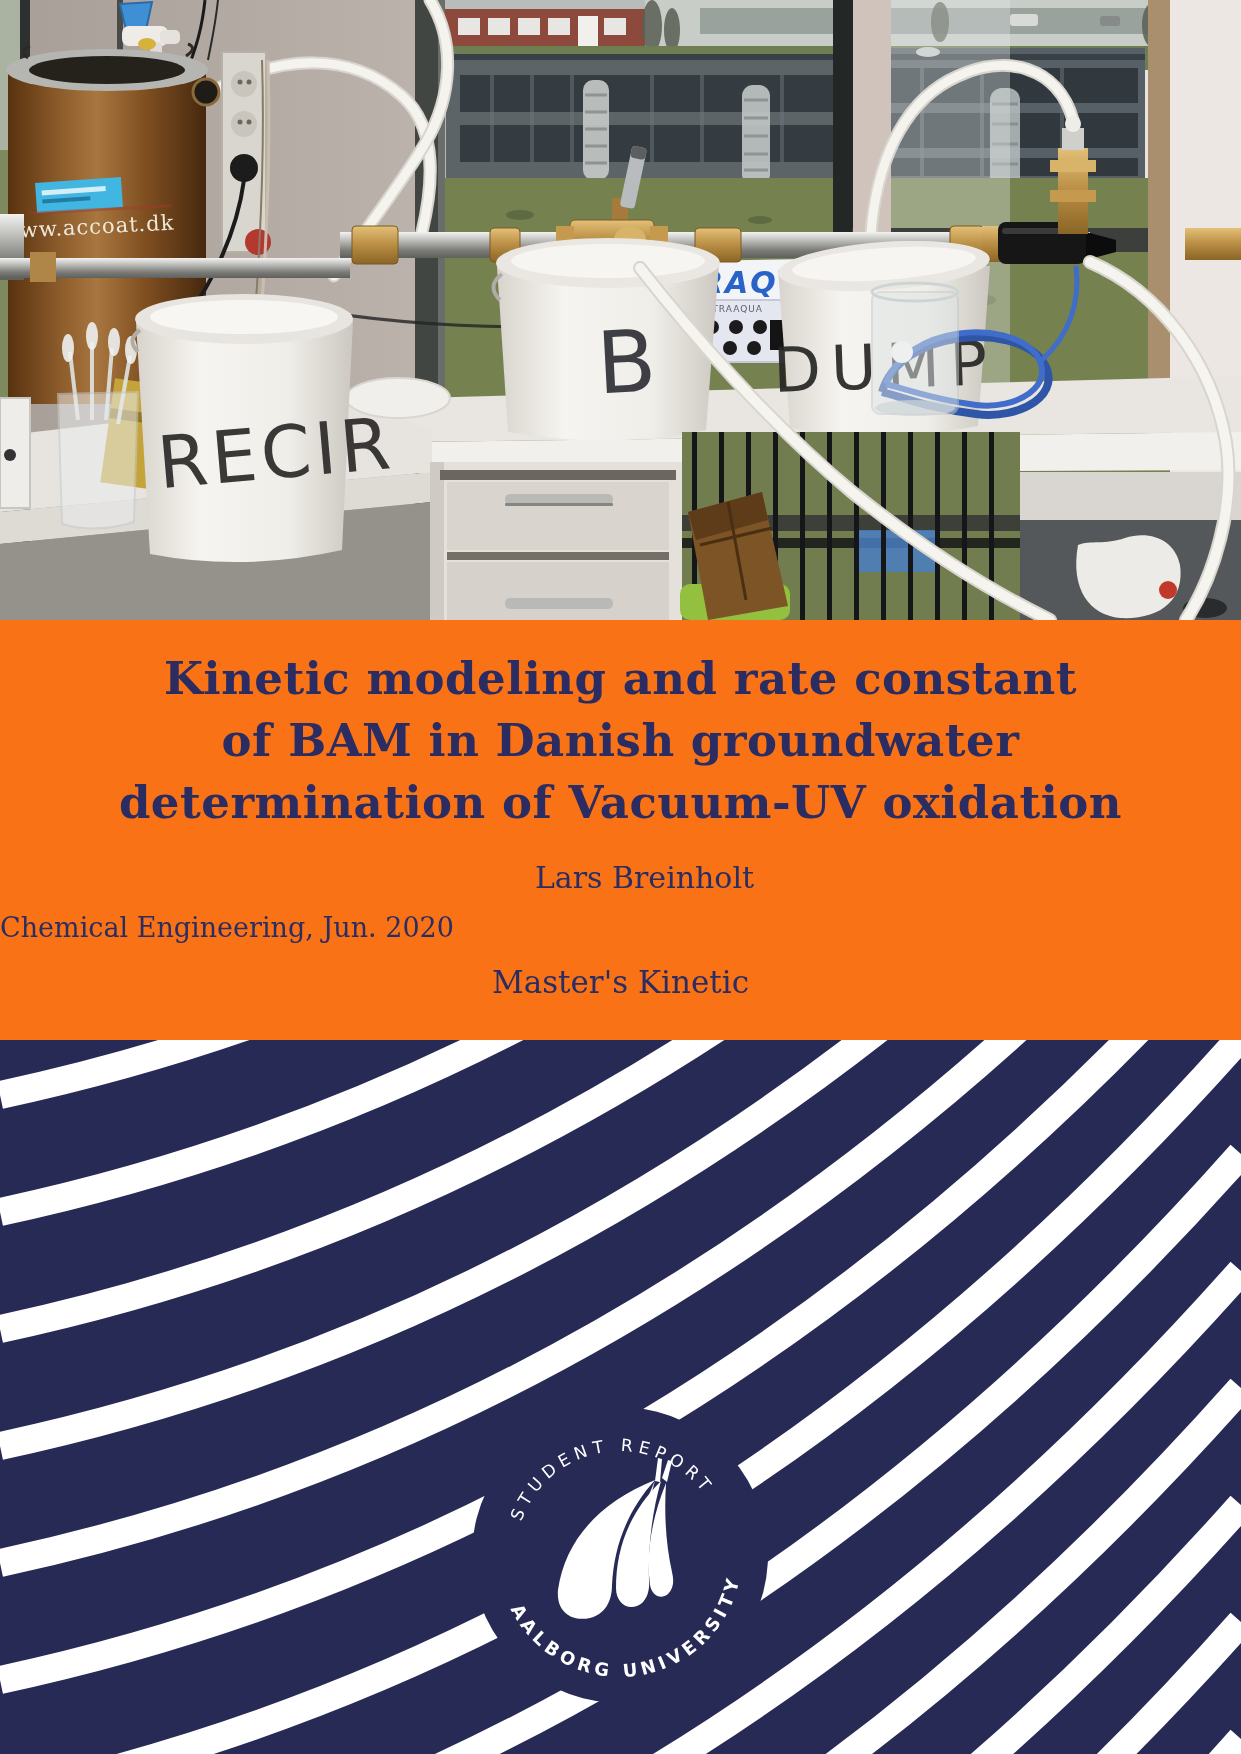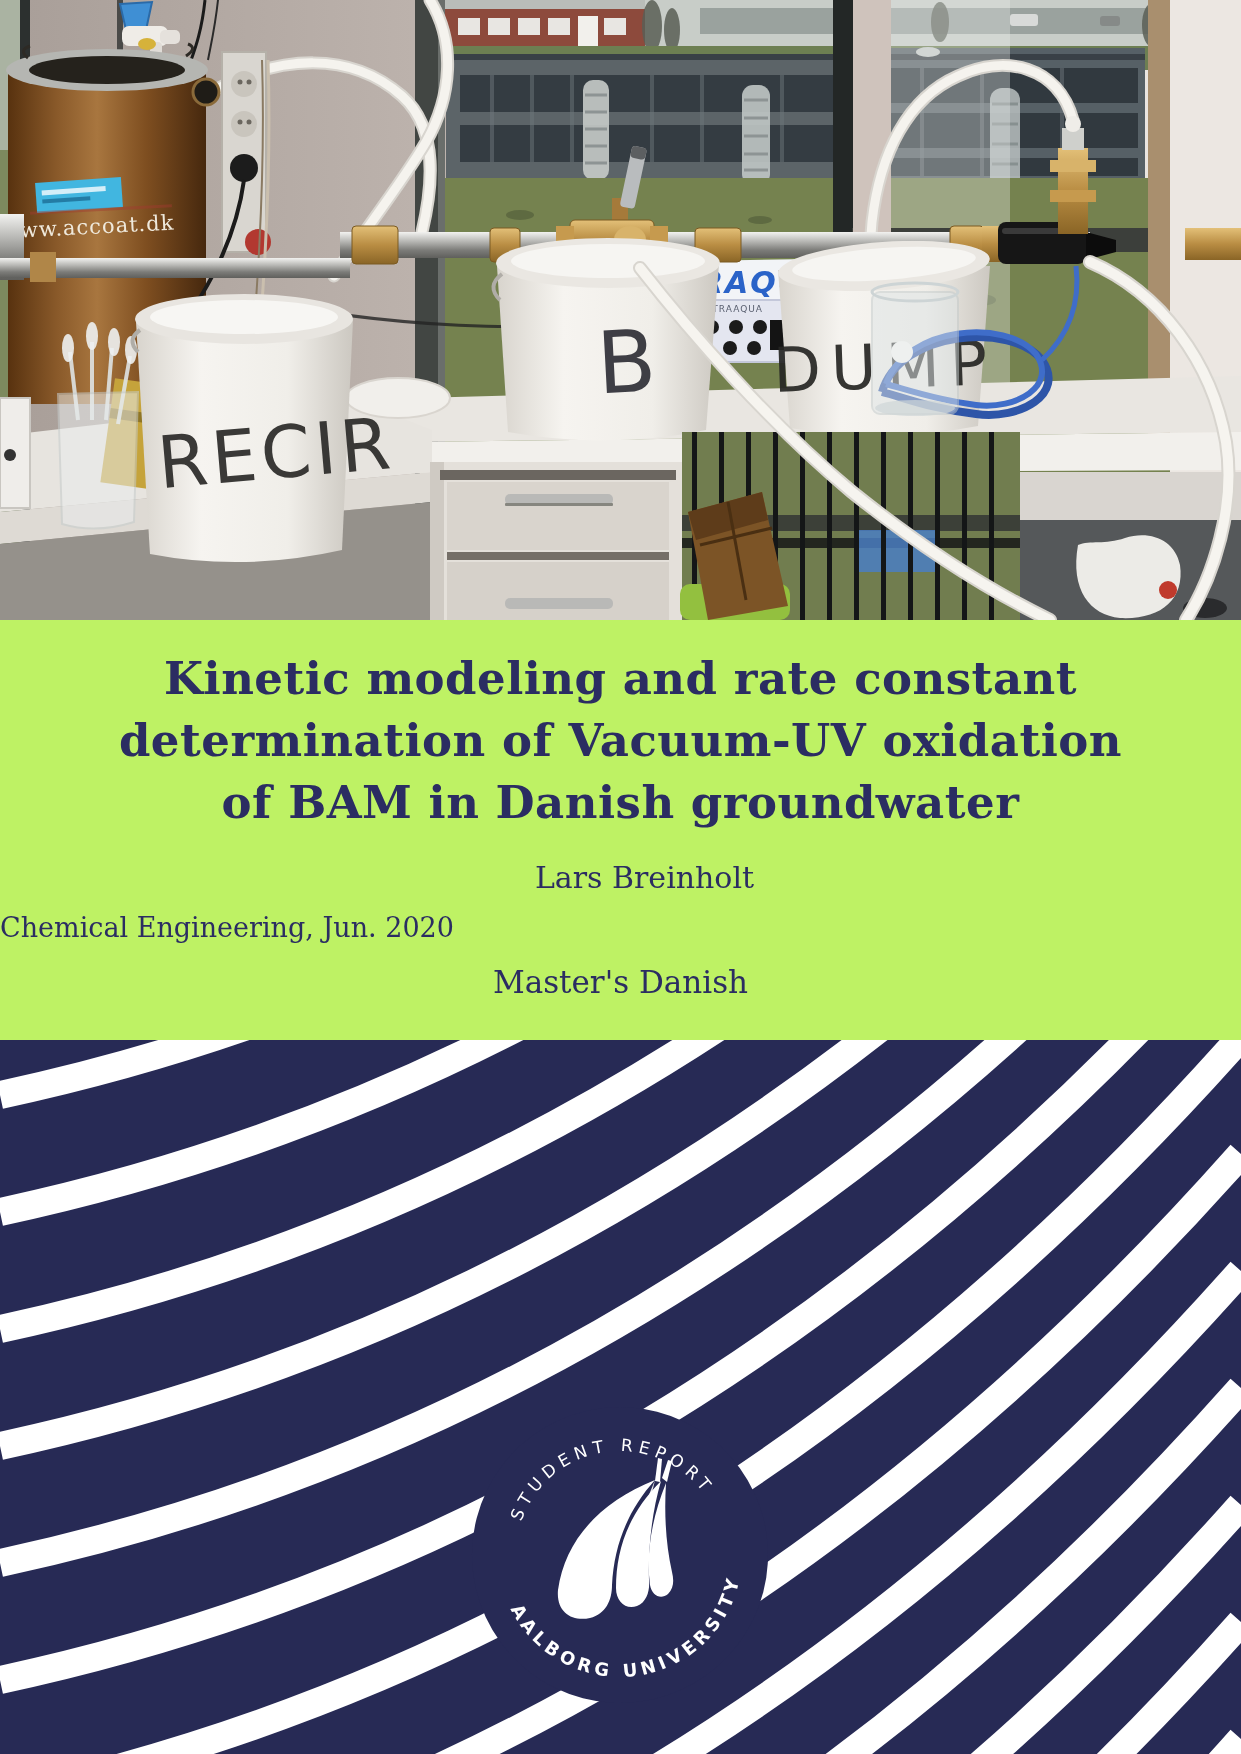--- a/index.html
+++ b/index.html
@@ -1,19 +1,19 @@
 <!DOCTYPE html>
 <html><head>
 <meta charset="utf-8">
 <style>
   html,body{margin:0;padding:0;background:#888;}
   .page{position:relative;width:1241px;height:1754px;background:#ffffff;overflow:hidden;
         font-family:"DejaVu Serif", serif;}
   .photo-wrap{position:absolute;left:0;top:0;width:1241px;height:620px;}
-  .title-zone{position:absolute;left:0;top:620px;width:1241px;height:420px;background:#bef264;}
+  .title-zone{position:absolute;left:0;top:620px;width:1241px;height:420px;background:#f97316;}
   .cover-title{position:absolute;left:0;top:28px;width:100%;text-align:center;
                font-family:"DejaVu Serif", serif;font-weight:bold;font-size:45px;
                line-height:62px;color:#2b2d62;letter-spacing:.5px;}
   .cover-author{position:absolute;left:0;top:240px;width:100%;text-align:center;
                 font-family:"DejaVu Serif", serif;font-size:30px;color:#2b2d62;padding-left:24px;}
   .cover-program{position:absolute;left:0;top:292px;width:100%;text-align:left;
                  font-family:"DejaVu Serif", serif;font-size:27px;color:#2b2d62;}
   .cover-thesis{position:absolute;left:0;top:344px;width:100%;text-align:center;
                 font-family:"DejaVu Serif", serif;font-size:31px;color:#2b2d62;}
   .footer-wrap{position:absolute;left:0;top:1040px;width:1241px;height:714px;}
@@ -376,26 +376,26 @@
       <path d="M640,268 C690,332 770,424 852,492 C922,548 992,592 1050,620" stroke="#f6f4ef" stroke-width="10"></path>
       <path d="M1090,262 C1160,292 1212,362 1226,442 C1236,506 1214,576 1186,620" stroke="#d8d5cf" stroke-width="14"></path>
       <path d="M1090,262 C1160,292 1212,362 1226,442 C1236,506 1214,576 1186,620" stroke="#f6f4ef" stroke-width="10"></path>
     </g>
   </svg>
   </div>
 
   <div class="title-zone">
     <div class="cover-title">
       <div>Kinetic modeling and rate constant</div>
+      <div>of BAM in Danish groundwater</div>
       <div>determination of Vacuum-UV oxidation</div>
-      <div>of BAM in Danish groundwater</div>
     </div>
     <div class="cover-author">Lars Breinholt</div>
     <div class="cover-program">Chemical Engineering, Jun. 2020</div>
-    <div class="cover-thesis">Master's Danish</div>
+    <div class="cover-thesis">Master's Kinetic</div>
   </div>
 
   <div class="footer-wrap">
   
   <svg width="1241" height="714" viewBox="0 0 1241 714" xmlns="http://www.w3.org/2000/svg" xmlns:xlink="http://www.w3.org/1999/xlink">
     <defs>
       <path id="waveCurve" d="M0,0 Q700,-150 1241,-760"></path>
       <path id="arcTop" d="M 516,515 A 104,104 0 0 1 724,515"></path>
       <path id="arcBottom" d="M 498,515 A 122,122 0 0 0 742,515"></path>
     </defs>

